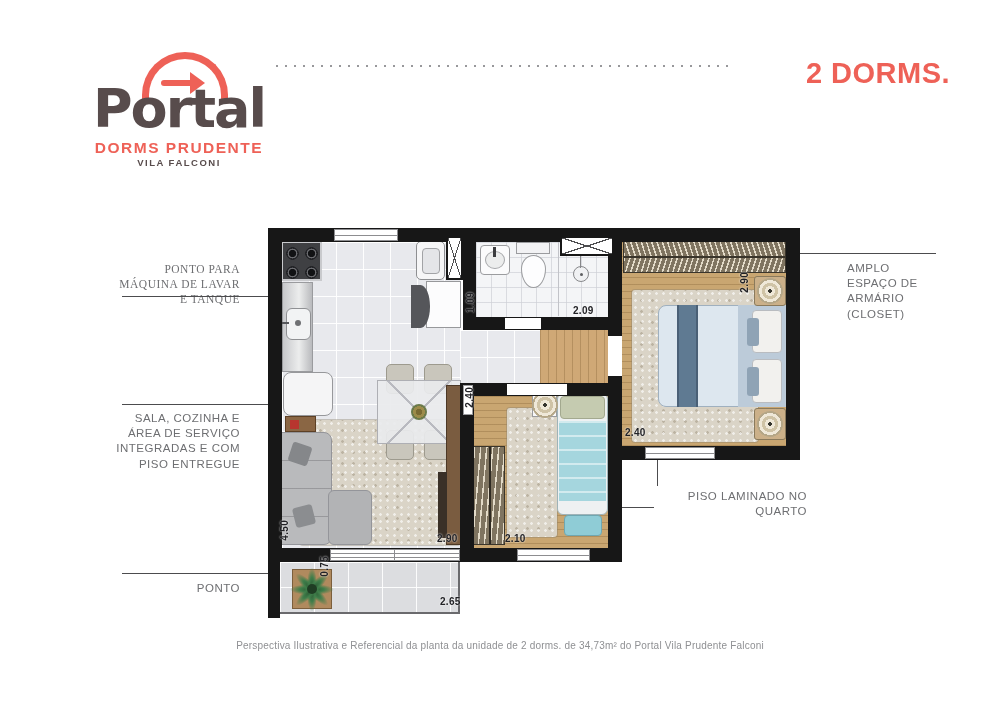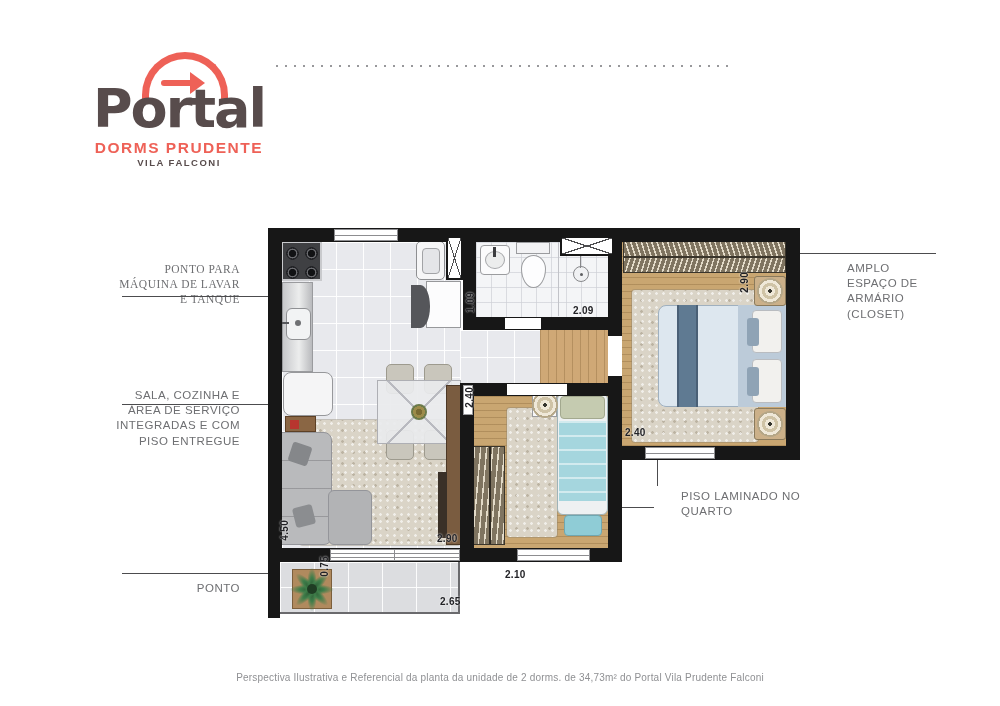--- a/index.html
+++ b/index.html
@@ -48,60 +48,61 @@
     background-size:7px 7px,11px 11px;background-position:0 0,4px 5px;}
   .hatch{background:#7f7460;border:1px solid #3a352b;
     background-image:repeating-linear-gradient(72deg,rgba(238,230,212,.9) 0 1.5px,transparent 1.5px 5px);}
   .hatch.alt{background-image:repeating-linear-gradient(108deg,rgba(238,230,212,.9) 0 1.5px,transparent 1.5px 5px);}
   .dim{font-size:10px;font-weight:700;color:#222226;letter-spacing:.3px;text-shadow:0 0 2px #fff;}
   .dimv{writing-mode:vertical-rl;transform:rotate(180deg);}
   .lamp{border-radius:50%;background:radial-gradient(circle,#35352f 0 2px,#efe8d8 2px 5px,#cfc3a6 5px 8px,#efe8d8 8px 11px,#b4a687 11px 13px,transparent 13px);}
   .ns{background:#cbb089;border:1px solid #8a7a5c;border-radius:3px;}
   .leaf{left:50%;top:50%;width:44px;height:11px;margin:-5.5px 0 0 -22px;border-radius:50%;
     background:radial-gradient(closest-side,#274f2e 0%,#3f7e4a 55%,rgba(63,126,74,0) 100%);}
-  .footer{position:absolute;left:0;top:672px;width:1000px;text-align:center;
+  .footer{position:absolute;left:0;top:640px;width:1000px;text-align:center;
     font-size:10px;color:#8f9093;letter-spacing:.2px;}
 </style>
 </head>
 <body>
 
 <div>
   <div class="arc"></div>
   <div class="arrow-line"></div>
   <div class="arrow-head"></div>
   <div class="brand-word">Portal</div>
   <div class="brand-loc">DORMS PRUDENTE</div>
   <div class="brand-sub">VILA FALCONI</div>
 </div>
 
 <div class="dots"></div>
 <div class="title">
+  <div class="t2">2 DORMS.</div>
 </div>
 
 <div class="lbl r" style="top:262px;font-family:Liberation Serif, serif;">PONTO PARA
 MÁQUINA DE LAVAR
 E TANQUE</div>
 <div class="leader" style="left:122px;top:296px;width:323px;height:1px;"></div>
 
-<div class="lbl r" style="top:388px;">SALA, COZINHA E
+<div class="lbl r" style="top:411px;">SALA, COZINHA E
 ÁREA DE SERVIÇO
 INTEGRADAS E COM
 PISO ENTREGUE</div>
 <div class="leader" style="left:122px;top:404px;width:231px;height:1px;"></div>
 
 <div class="lbl r" style="top:581px;">PONTO</div>
 <div class="leader" style="left:122px;top:573px;width:230px;height:1px;"></div>
 
 <div class="lbl" style="left:847px;top:261px;width:110px;">AMPLO
 ESPAÇO DE
 ARMÁRIO
 (CLOSET)</div>
 <div class="leader" style="left:695px;top:253px;width:241px;height:1px;"></div>
 
-<div class="lbl" style="left:681px;top:489px;width:140px;">PISO LAMINADO NO
+<div class="lbl" style="left:667px;top:489px;width:140px;text-align:right;">PISO LAMINADO NO
 QUARTO</div>
 <div class="leader" style="left:657px;top:418px;width:1px;height:68px;"></div>
 <div class="leader" style="left:548px;top:507px;width:106px;height:1px;"></div>
 
 <div id="plan">
 
   <div class="tile" style="left:14px;top:14px;width:178px;height:306px;"></div>
   <div class="tile" style="left:192px;top:102px;width:80px;height:53px;"></div>
   <div class="woodv" style="left:272px;top:102px;width:82px;height:53px;"></div>
   <div class="bathfloor" style="left:208px;top:14px;width:132px;height:75px;"></div>
@@ -226,20 +227,20 @@
   <div style="left:178px;top:8px;width:17px;height:44px;background:#fff;border:2px solid #171717;
        background-image:linear-gradient(to top right,transparent 48%,#4d4d4f 48% 52%,transparent 52%),linear-gradient(to bottom right,transparent 48%,#4d4d4f 48% 52%,transparent 52%);"></div>
   <div style="left:292px;top:8px;width:54px;height:20px;background:#fff;border:2px solid #171717;
        background-image:linear-gradient(to top right,transparent 48%,#4d4d4f 48% 52%,transparent 52%),linear-gradient(to bottom right,transparent 48%,#4d4d4f 48% 52%,transparent 52%);"></div>
 
   <div class="dim dimv" style="left:197px;top:64px;">1.09</div>
   <div class="dim" style="left:305px;top:77px;">2.09</div>
   <div class="dim dimv" style="left:471px;top:44px;">2.90</div>
   <div class="dim" style="left:357px;top:199px;">2.40</div>
   <div class="dim dimv" style="left:196px;top:159px;">2.40</div>
-  <div class="dim" style="left:237px;top:305px;margin-top:36px;">2.10</div>
+  <div class="dim" style="left:237px;top:305px;">2.10</div>
   <div class="dim dimv" style="left:11px;top:292px;">4.50</div>
   <div class="dim" style="left:169px;top:305px;">2.90</div>
   <div class="dim dimv" style="left:51px;top:328px;">0.75</div>
   <div class="dim" style="left:172px;top:368px;">2.65</div>
 </div>
 
 <div class="footer">Perspectiva Ilustrativa e Referencial da planta da unidade de 2 dorms. de 34,73m² do Portal Vila Prudente Falconi</div>
 
 </body></html>

